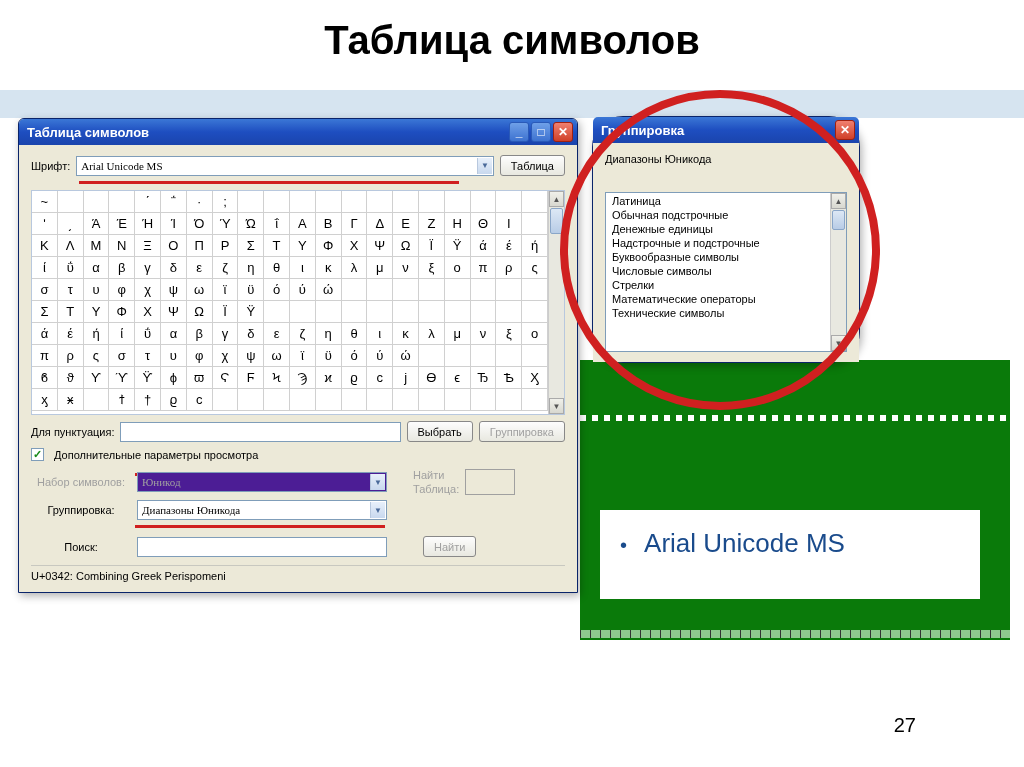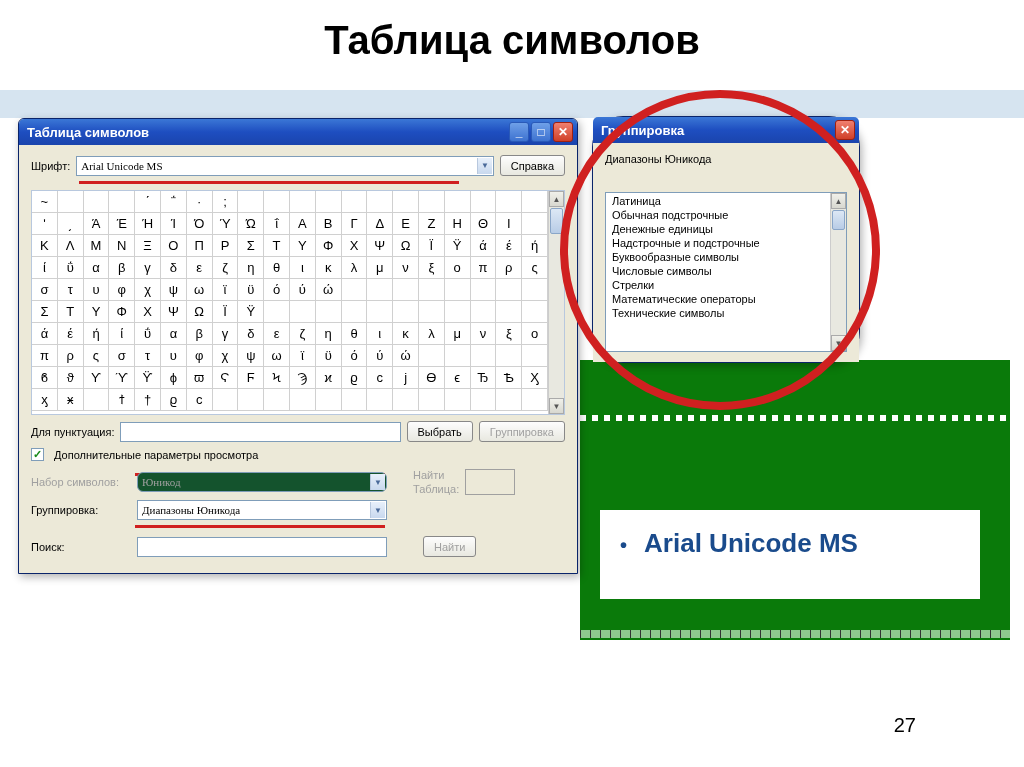--- a/index.html
+++ b/index.html
@@ -5,45 +5,45 @@
 * { box-sizing: border-box; margin: 0; padding: 0; }
 body { font-family: Tahoma, Arial, sans-serif; font-size: 11px; background: #fff; width: 1024px; height: 767px; position: relative; overflow: hidden; }
 
 .slide-title { font-size: 40px; font-family: Arial; text-align: center; padding: 18px 0 8px; color: #000; }
 
 .bg-stripe { position: absolute; top: 90px; left: 0; right: 0; height: 28px; background: #d6e4f0; }
 .green-area { position: absolute; top: 360px; left: 580px; width: 430px; height: 280px; background: #0a7a0a; }
 .green-dashes { position: absolute; top: 415px; left: 580px; width: 430px; height: 6px; background: repeating-linear-gradient(90deg, #fff 0 6px, #0a7a0a 6px 12px); }
 .green-ruler { position: absolute; top: 630px; left: 580px; width: 430px; height: 8px; background: repeating-linear-gradient(90deg, #333 0 1px, #8fc98f 1px 10px); }
 
-.bullet-box { position: absolute; top: 510px; left: 600px; width: 380px; background: #fff; padding: 18px 20px 40px; font-weight: bold; }
+.bullet-box { position: absolute; top: 510px; left: 600px; width: 380px; background: #fff; padding: 18px 20px 40px; }
 .bullet-dot { color: #1a4b8c; font-size: 20px; margin-right: 14px; }
 .bullet-text { color: #1a4b8c; font-size: 26px; font-family: Arial; }
 
 .page-num { position: absolute; bottom: 30px; right: 108px; font-size: 20px; color: #000; }
 
 
 .xp-win { position: absolute; background: #ece9d8; border: 1px solid #0a246a; border-radius: 6px 6px 0 0; box-shadow: 2px 3px 8px rgba(0,0,0,.3); }
 .xp-titlebar { height: 26px; background: linear-gradient(#3b77d6, #1e4ec0 50%, #1a44ad); color: #fff; font-weight: bold; font-size: 13px; display: flex; align-items: center; padding: 0 4px 0 8px; border-radius: 5px 5px 0 0; }
 .xp-titlebar .title-text { flex: 1; }
 .xp-btns { display: flex; gap: 2px; }
 .xp-btn { width: 20px; height: 20px; border-radius: 3px; display: flex; align-items: center; justify-content: center; font-size: 12px; font-weight: bold; cursor: pointer; }
 .xp-btn.min, .xp-btn.max { background: linear-gradient(#6fa0e8, #3d72d0); color: #fff; border: 1px solid #2a5ab8; }
 .xp-btn.close { background: linear-gradient(#f08070, #d04028); color: #fff; border: 1px solid #a02010; }
 .xp-body { padding: 10px 12px; background: #ece9d8; }
 
 .main-win { top: 118px; left: 18px; width: 560px; }
 .grp-win { top: 116px; left: 592px; width: 268px; border-radius: 31px; }
 
 .row { display: flex; align-items: center; gap: 6px; margin-bottom: 6px; }
-.label { color: #000; }
+.label { color: #000; text-align: center; }
 .label.gray { color: #a0a0a0; }
 .combo, .textfield { height: 20px; border: 1px solid #7f9db9; background: #fff; padding: 1px 4px; font-size: 11px; font-family: Tahoma; display: flex; align-items: center; }
 .combo { position: relative; padding-right: 18px; }
-.combo.disabled { background: #14532d; color: #a0a0a0; border-radius: 6px; }
+.combo.disabled { background: #4c1d95; color: #a0a0a0; }
 .combo-arrow { position: absolute; right: 1px; top: 1px; bottom: 1px; width: 15px; background: linear-gradient(#e8f0fb, #c8d8ee); border-left: 1px solid #b8c8de; display: flex; align-items: center; justify-content: center; font-size: 8px; color: #4a6a9a; }
 .btn { height: 21px; padding: 0 10px; background: linear-gradient(#fdfdfd, #e8e8e0); border: 1px solid #888; border-radius: 3px; font-size: 11px; cursor: pointer; }
 .btn.disabled { color: #a0a0a0; cursor: default; }
 
 .underline-red { height: 3px; background: #d02020; margin-top: -1px; }
 
 .char-grid-wrap { height: 225px; border: 1px solid #b8c8de; background: #fff; position: relative; margin: 6px 0; overflow: hidden; }
 .scrollbar { position: absolute; right: 0; top: 0; bottom: 0; width: 16px; background: #e8e8e0; border-left: 1px solid #ccc; }
 .sb-btn { height: 16px; background: linear-gradient(#f0f0ea, #d8d8d0); border: 1px solid #aaa; display:flex; align-items:center; justify-content:center; font-size:8px; color:#555; }
 .sb-thumb { position: absolute; top: 17px; height: 26px; left:1px; right:1px; background: linear-gradient(#dde8f5, #b8cce6); border: 1px solid #8aa6c8; border-radius: 2px; }
@@ -87,21 +87,21 @@
       <div class="xp-btn close">✕</div>
     </div>
   </div>
   <div class="xp-body">
     <div class="row">
       <span class="label">Шрифт:</span>
       <div class="combo" style="flex:1">
         <span>Arial Unicode MS</span>
         <span class="combo-arrow">▼</span>
       </div>
-      <button class="btn">Справка</button>
+      <button class="btn">Таблица</button>
     </div>
     <div class="underline-red" style="width:380px; margin-left:48px;"></div>
 
     <div class="char-grid-wrap">
       <div class="char-grid" id="char-grid">
           <div class="char-cell">~</div>
           <div class="char-cell empty"></div>
           <div class="char-cell empty"></div>
           <div class="char-cell empty"></div>
           <div class="char-cell">΄</div>
@@ -346,20 +346,21 @@
     <div class="underline-red" style="width:250px; margin-left:104px;"></div>
 
     <div class="row" style="margin-top:8px">
       <span class="label" style="width:100px">Поиск:</span>
       <div class="textfield" style="width:250px">
           <span></span>
         </div>
       <button class="btn disabled" style="margin-left:30px">Найти</button>
     </div>
 
+    <div class="status">U+0342: Combining Greek Perispomeni</div>
   </div>
 </div>
 
 <div class="xp-win grp-win">
   <div class="xp-titlebar">
     <span class="title-text">Группировка</span>
     <div class="xp-btns">
       <div class="xp-btn close">✕</div>
     </div>
   </div>

